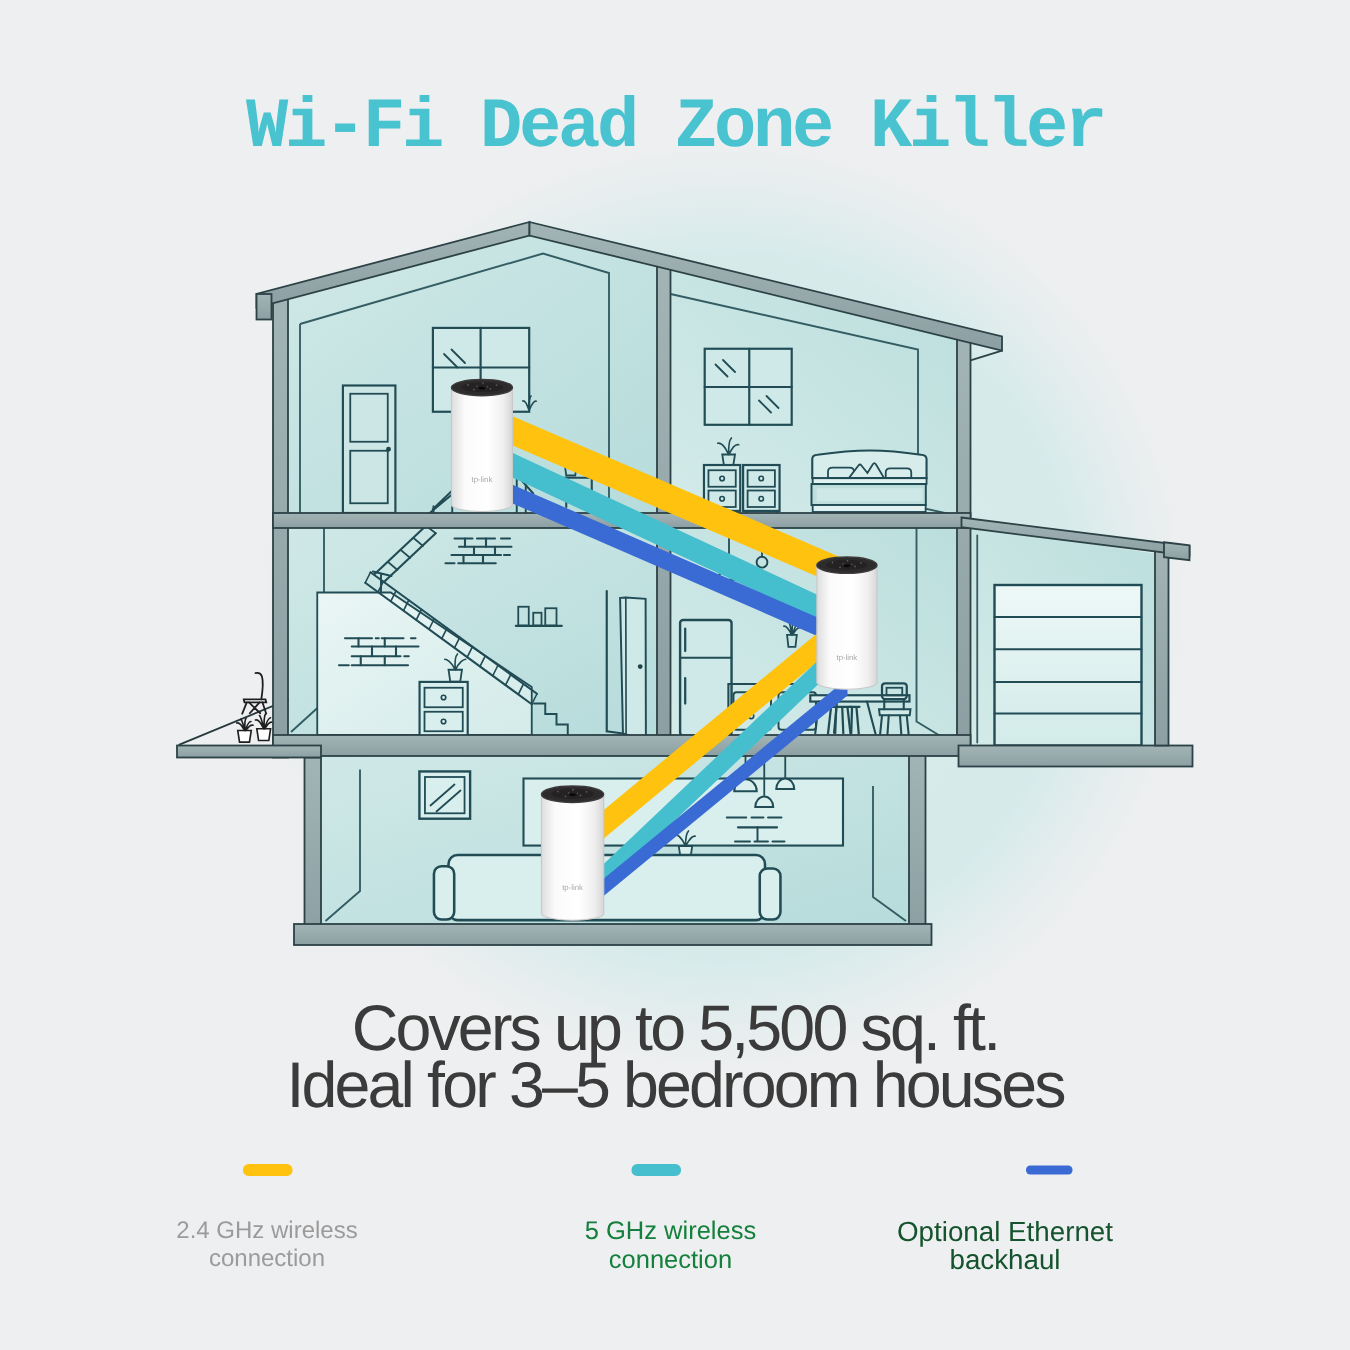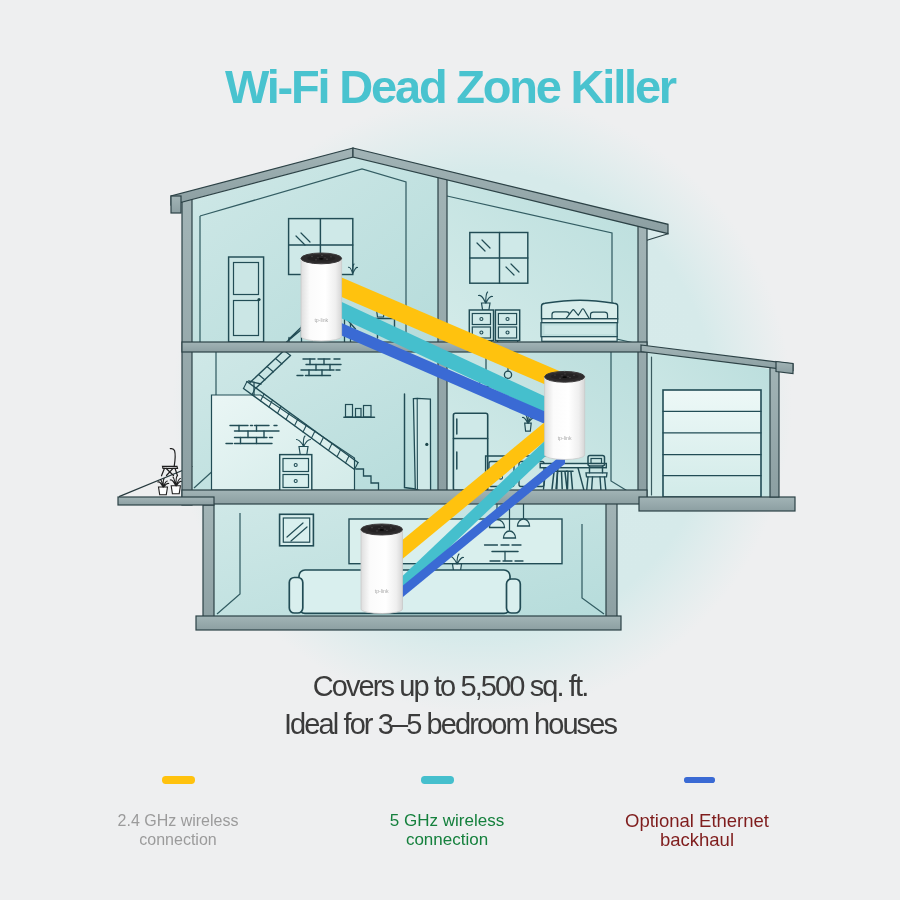--- a/index.html
+++ b/index.html
@@ -424,28 +424,28 @@
             <circle cx="391" cy="527.9" r="0.6"></circle>
             <circle cx="379" cy="528.5" r="0.5"></circle>
             <circle cx="385" cy="528.9" r="0.5"></circle>
           </g>
 <ellipse cx="381.7" cy="529.9" rx="2.2" ry="0.9" fill="#080808"></ellipse>
 <text x="381.7" y="593" font-size="5.2" fill="#a9a9a9" text-anchor="middle" font-family="Liberation Sans, sans-serif">tp-link</text>
 </g>
 </g>
 </svg>
 
-<div class="txt" style="top:59px;font-size:47px;font-weight:700;color:#49c3cf;letter-spacing:-2.2px;">Wi-Fi Dead Zone Killer</div>
-
-<div class="txt" style="top:667px;font-size:29px;color:#3b3b3b;line-height:38px;letter-spacing:-1.9px;">Covers up to 5,500 sq. ft.<br>Ideal for 3–5 bedroom houses</div>
+<div class="txt" style="top:59px;font-size:47px;font-weight:700;color:#49c3cf;letter-spacing:-2.2px;font-family:Liberation Mono, monospace;">Wi-Fi Dead Zone Killer</div>
+
+<div class="txt" style="top:667px;font-size:43px;color:#3b3b3b;line-height:38px;letter-spacing:-1.9px;">Covers up to 5,500 sq. ft.<br>Ideal for 3–5 bedroom houses</div>
 
 <div style="position:absolute;left:162px;top:776.3px;width:33px;height:7.4px;border-radius:3.7px;background:#ffc20e;"></div>
 
 <div style="position:absolute;left:421.3px;top:776.3px;width:33px;height:7.4px;border-radius:3.7px;background:#45bfcd;"></div>
 
 <div style="position:absolute;left:684.4px;top:777.2px;width:30.5px;height:5.6px;border-radius:2.8px;background:#3a6ad4;"></div>
 
 <div class="txt" style="left:48px;width:260px;top:810.5px;font-size:16px;color:#9b9b9b;line-height:19.5px;">2.4 GHz wireless<br>connection</div>
 
 <div class="txt" style="left:317px;width:260px;top:810.5px;font-size:17px;color:#15803d;line-height:19.5px;">5 GHz wireless<br>connection</div>
 
-<div class="txt" style="left:567px;width:260px;top:810.5px;font-size:18.5px;color:#7f1d1d;line-height:19.5px;">Optional Ethernet<br>backhaul</div>
+<div class="txt" style="left:540px;width:260px;top:810.5px;font-size:18.5px;color:#14532d;line-height:19.5px;">Optional Ethernet<br>backhaul</div>
 </div>
 
 </body></html>

